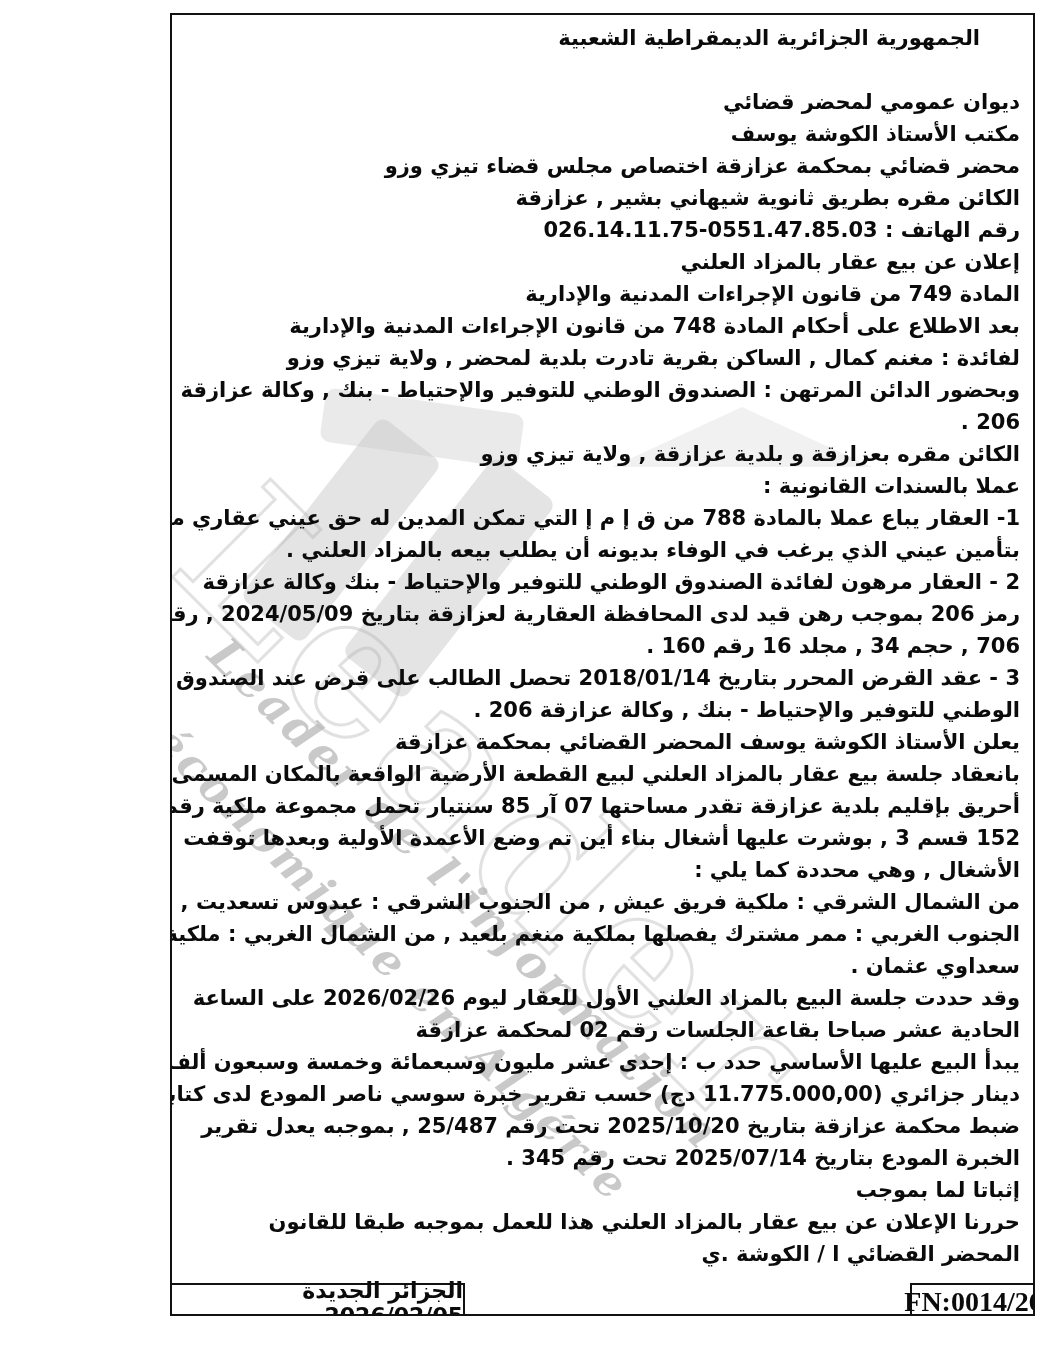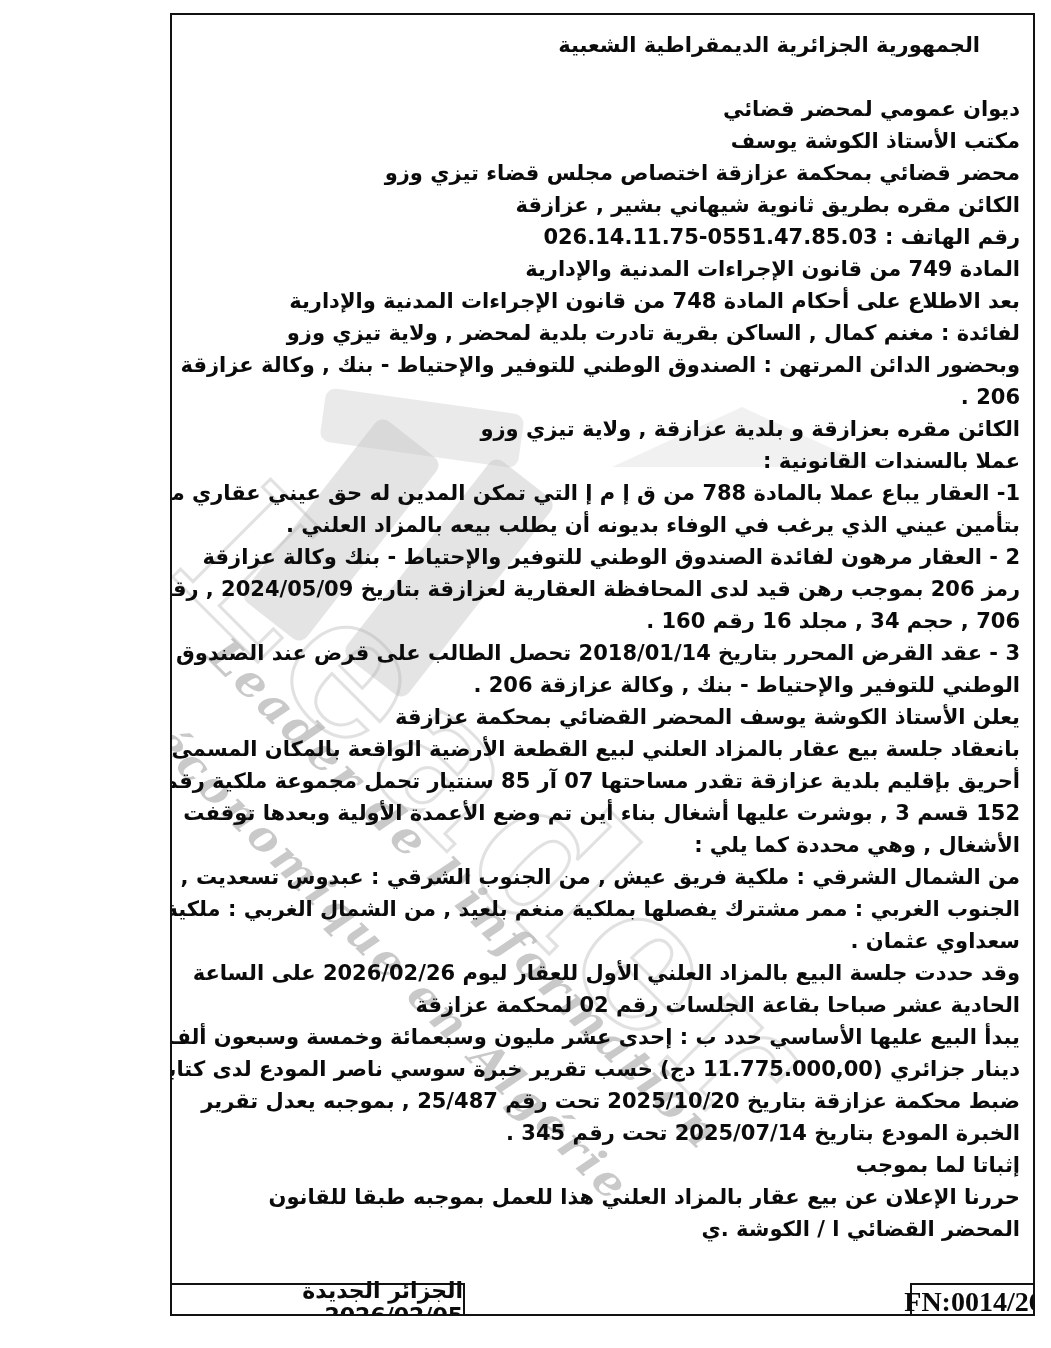--- a/index.html
+++ b/index.html
@@ -43,21 +43,21 @@
     position:absolute;
     font-family:"DejaVu Serif",serif;font-weight:bold;font-style:italic;
     color:#b7b7b7;opacity:.75;white-space:nowrap;
     transform:rotate(45deg);transform-origin:left top;
   }
   .wm-line.l1{left:64px;top:612px;font-size:46px;letter-spacing:4px;}
   .wm-line.l2{left:8px;top:700px;font-size:44px;letter-spacing:4px;}
   
   .doc{
     position:relative;z-index:1;
-    padding:14px 13px 0 10px;
+    padding:7px 13px 0 10px;
   }
   .line{
     direction:rtl;
     height:32px;line-height:32px;
     font-size:21px;font-weight:bold;color:#0b0b0b;
     text-align:right;white-space:nowrap;
   }
   .line.center{text-align:right;}
   .line.left{text-align:right;padding-left:16px;}
   .line.indent{padding-right:40px;}
@@ -93,20 +93,21 @@
   </div>
 
   <div class="doc" id="doc-lines">
       <div class="line right indent" dir="rtl">الجمهورية الجزائرية الديمقراطية الشعبية</div>
       <div class="line right" dir="rtl">&nbsp;</div>
       <div class="line right" dir="rtl">ديوان عمومي لمحضر قضائي</div>
       <div class="line right" dir="rtl">مكتب الأستاذ الكوشة يوسف</div>
       <div class="line right" dir="rtl">محضر قضائي بمحكمة عزازقة اختصاص مجلس قضاء تيزي وزو</div>
       <div class="line right" dir="rtl">الكائن مقره بطريق ثانوية شيهاني بشير , عزازقة</div>
       <div class="line right" dir="rtl">رقم الهاتف : 0551.47.85.03-026.14.11.75</div>
+      <div class="line right" dir="rtl">إعلان عن بيع عقار بالمزاد العلني</div>
       <div class="line right" dir="rtl">المادة 749 من قانون الإجراءات المدنية والإدارية</div>
       <div class="line right" dir="rtl">بعد الاطلاع على أحكام المادة 748 من قانون الإجراءات المدنية والإدارية</div>
       <div class="line right" dir="rtl">لفائدة : مغنم كمال , الساكن بقرية تادرت بلدية لمحضر , ولاية تيزي وزو</div>
       <div class="line right" dir="rtl">وبحضور الدائن المرتهن : الصندوق الوطني للتوفير والإحتياط - بنك , وكالة عزازقة</div>
       <div class="line right" dir="rtl">206 .</div>
       <div class="line right" dir="rtl">الكائن مقره بعزازقة و بلدية عزازقة , ولاية تيزي وزو</div>
       <div class="line right" dir="rtl">عملا بالسندات القانونية :</div>
       <div class="line right" dir="rtl">1- العقار يباع عملا بالمادة 788 من ق إ م إ التي تمكن المدين له حق عيني عقاري مثقل</div>
       <div class="line right" dir="rtl">بتأمين عيني الذي يرغب في الوفاء بديونه أن يطلب بيعه بالمزاد العلني .</div>
       <div class="line right" dir="rtl">2 - العقار مرهون لفائدة الصندوق الوطني للتوفير والإحتياط - بنك وكالة عزازقة</div>

